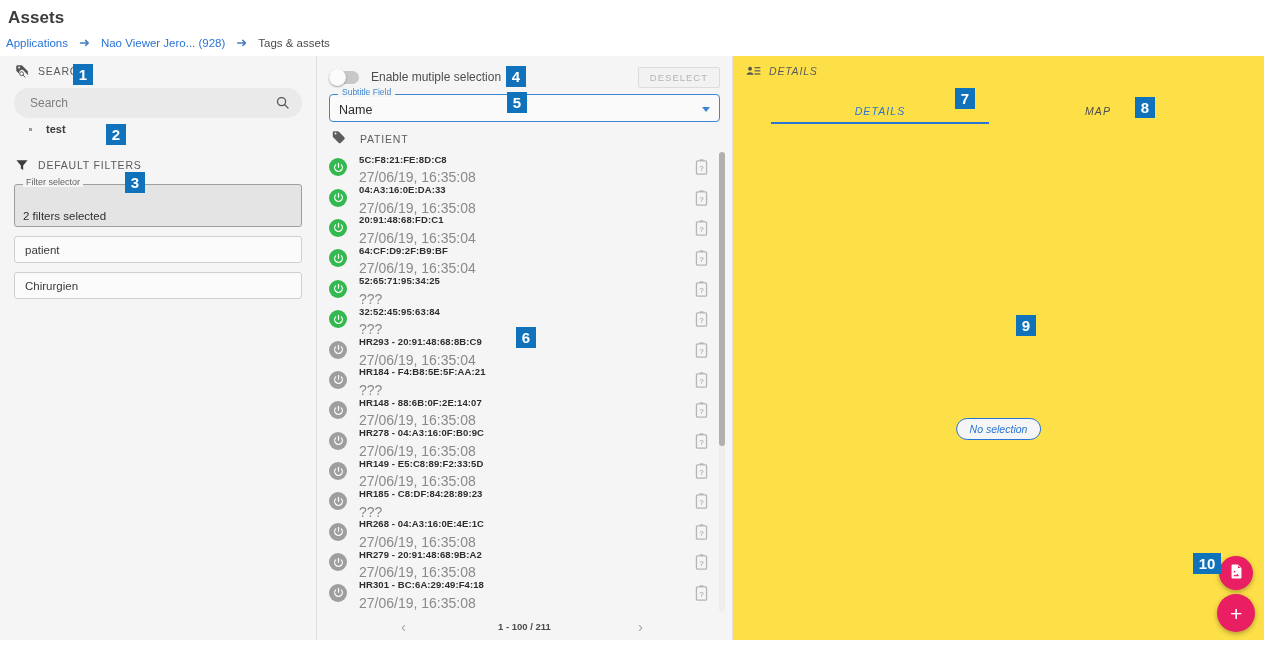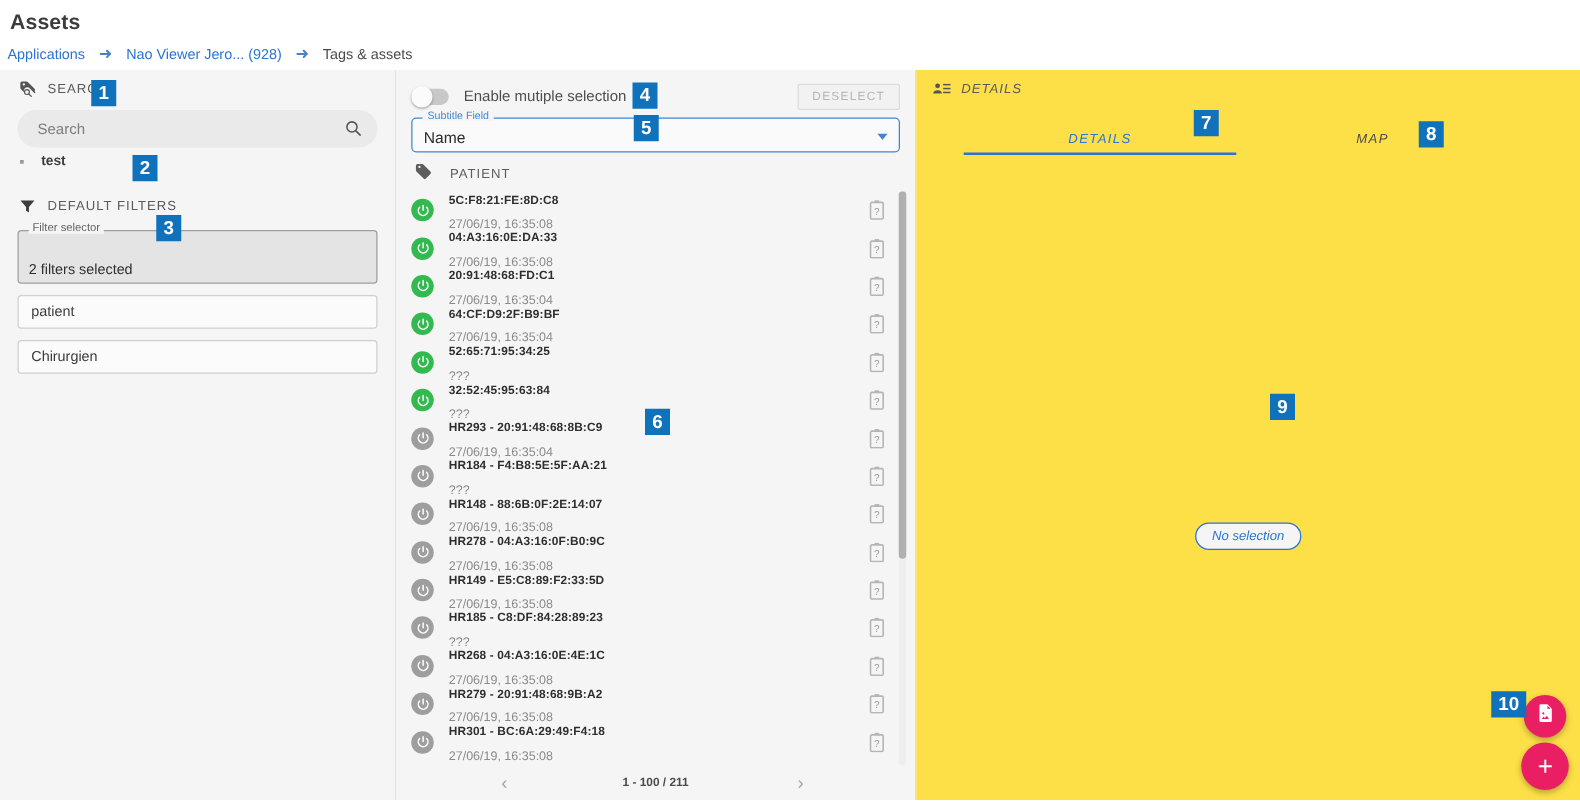--- a/index.html
+++ b/index.html
@@ -13,21 +13,21 @@
   .page { position: relative; width: 1264px; height: 648px; }
 
   
   .page-title {
     position: absolute; left: 8px; top: 8px;
     font-size: 17px; font-weight: bold; color: #3c3c3c;
     letter-spacing: 0.1px;
   }
   .breadcrumb {
     position: absolute; left: 6px; top: 37px;
-    font-size: 11.5px; display: flex; align-items: center; gap: 0;
+    font-size: 11.5px; display: flex; gap: 0;
   }
   .crumb-link { color: #2a74d4; cursor: pointer; white-space: nowrap; }
   .crumb-static { color: #4a4a4a; white-space: nowrap; }
   .crumb-arrow {
     color: #4a7fc1; font-size: 13px; padding: 0 11px; line-height: 1;
     display: inline-block; transform: translateY(-1px);
   }
 
   
   .panes {
@@ -61,21 +61,21 @@
     font-family: "Liberation Sans", sans-serif;
   }
   .search-box input::placeholder { color: #7d7d7d; }
   .search-ico { position: absolute; right: 12px; top: 7px; color: #555; }
 
   
   .saved-list { padding: 2px 0 4px 0; }
   .saved-item {
     display: flex; align-items: center; gap: 10px;
     font-size: 11px; color: #3d3d3d; font-weight: bold;
-    padding: 2px 0 2px 30px; cursor: pointer; height: 18px;
+    padding: 2px 0 2px 43px; cursor: pointer; height: 18px;
   }
   .saved-item .dot {
     width: 3px; height: 3px; background: #9a9a9a; display: inline-block;
     margin-left: -14px; margin-right: 4px;
   }
 
   
   .filters-body { padding: 0 14px; }
   .fieldset {
     position: relative; border: 1px solid #9e9e9e; border-radius: 3px;
@@ -146,21 +146,21 @@
   }
   .pow {
     width: 18px; height: 18px; border-radius: 50%; flex: none;
     display: flex; align-items: center; justify-content: center;
     color: #fff;
   }
   .pow.on  { background: #33b94f; }
   .pow.off { background: #9e9e9e; }
   .asset-text { margin-left: 12px; line-height: 1.22; }
   .asset-name { font-size: 9.5px; font-weight: bold; color: #2e2e2e; letter-spacing: .1px; }
-  .asset-sub  { font-size: 10px; color: #8a8a8a; margin-top: 1px; }
+  .asset-sub  { font-size: 14px; color: #8a8a8a; margin-top: 1px; }
   .batt { margin-left: auto; width: 13px; height: 16px; flex: none; }
 
   .vscroll {
     position: absolute; right: 1px; top: 0; width: 6px;
     background: #eeeeee; border-radius: 3px;
   }
   .vscroll .thumb {
     position: absolute; left: 0; top: 0; width: 6px;
     background: #b0b0b0; border-radius: 3px;
   }

